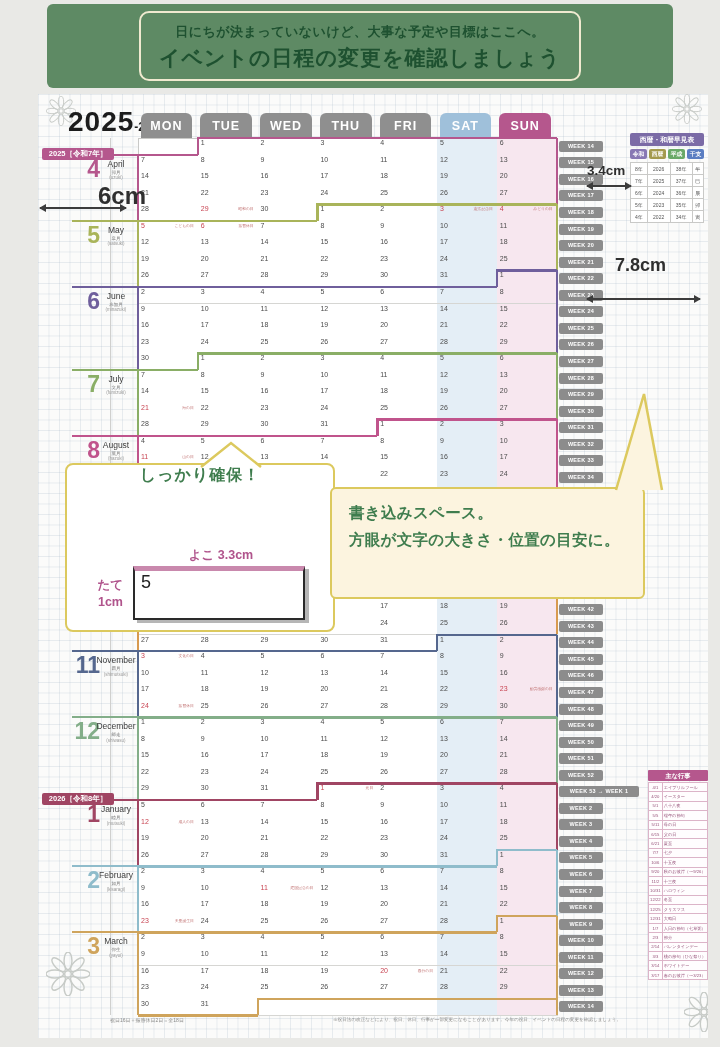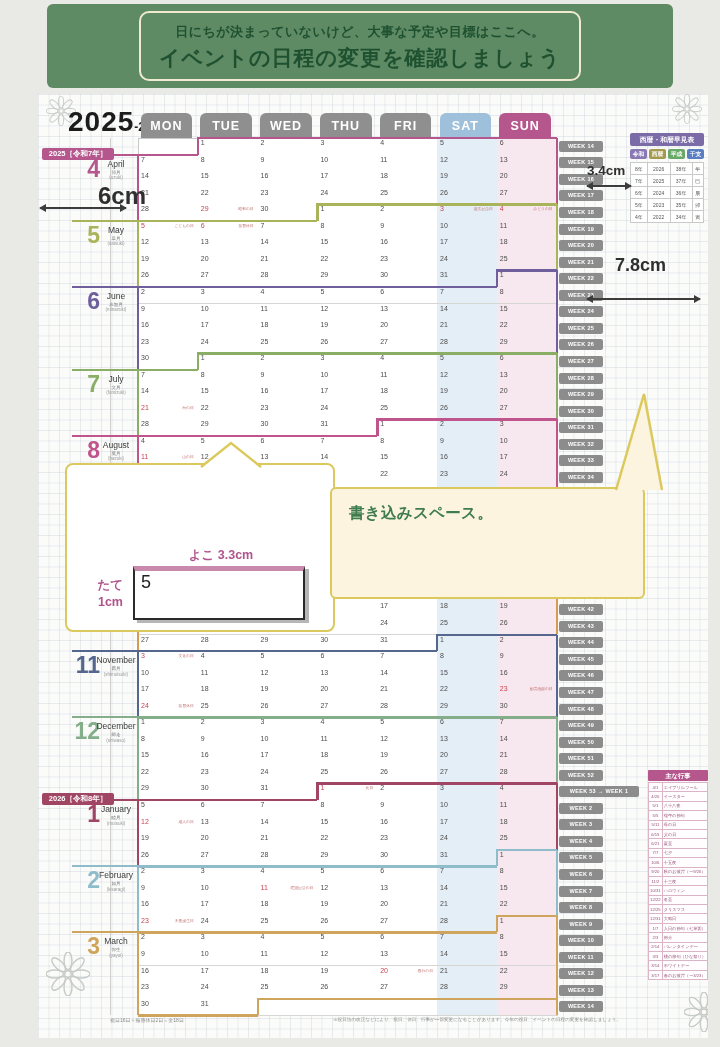--- a/index.html
+++ b/index.html
@@ -247,33 +247,35 @@
             </tr>
           </tbody>
         </table>
     </div>
 
     <div class="fnote" style="left:72px;top:923px;font-size:5px">祝日16日＋振替休日2日＝全18日</div>
     <div class="fnote" style="left:295px;top:923px;font-size:4.6px">※祝日法の改正などにより、祝日、休日、行事が一部変更になることがあります。今年の祝日、イベントの日程の変更を確認しましょう。</div>
 
 
     <div id="co1">
+      <div class="co1t">しっかり確保！</div>
       <div class="yoko">よこ 3.3cm</div>
       <div class="tate">
         <div>たて</div>
         <div>1cm</div>
       </div>
       <div class="cellgfx">5</div>
     </div>
     <svg class="tail" style="left:158px;top:346px" width="70" height="28">
       <polyline points="5,27 35,3 65,27" style="fill:#ffffff;stroke:#dcc95e;stroke-width:2.5"></polyline>
     </svg>
 
     <div id="co2">
       <div class="co2line">書き込みスペース。</div>
+      <div class="co2line">方眼が文字の大きさ・位置の目安に。</div>
     </div>
     <svg class="tail" style="left:572px;top:296px" width="58" height="102">
       <polyline points="6,100 34,4 52,100" style="fill:#fcf4df;stroke:#dcc95e;stroke-width:2.5"></polyline>
     </svg>
   <div class="tab" style="left: 102.5px; top: 19px; width: 51.8px; background: rgb(143, 143, 143);">MON</div>
       <div class="tab" style="left: 162.3px; top: 19px; width: 51.8px; background: rgb(143, 143, 143);">TUE</div>
       <div class="tab" style="left: 222.1px; top: 19px; width: 51.8px; background: rgb(143, 143, 143);">WED</div>
       <div class="tab" style="left: 281.9px; top: 19px; width: 51.8px; background: rgb(143, 143, 143);">THU</div>
       <div class="tab" style="left: 341.7px; top: 19px; width: 51.8px; background: rgb(143, 143, 143);">FRI</div>
       <div class="tab" style="left: 401.5px; top: 19px; width: 51.8px; background: rgb(159, 192, 218);">SAT</div>

